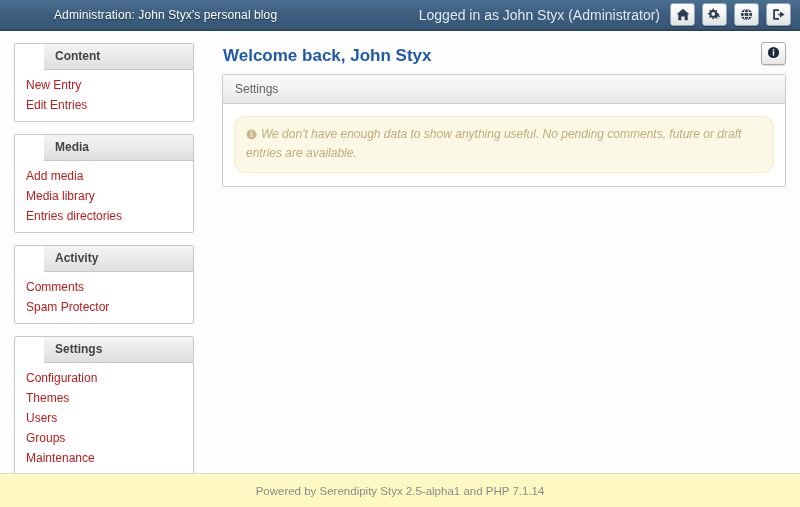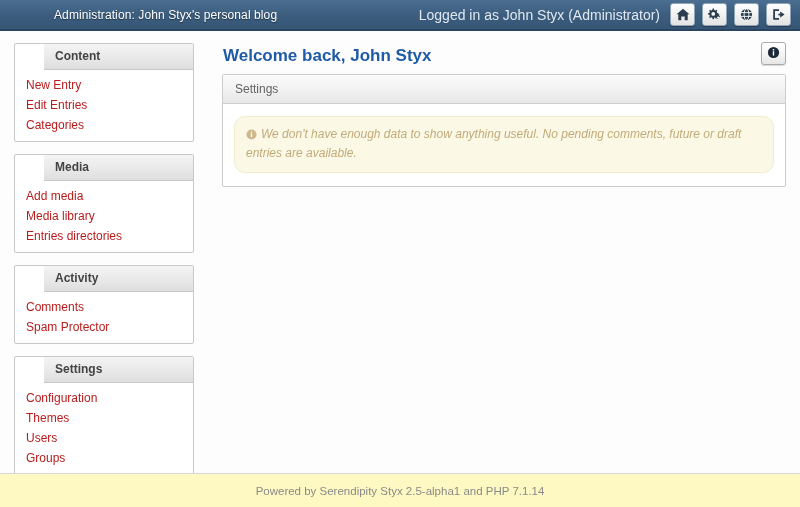--- a/index.html
+++ b/index.html
@@ -239,21 +239,20 @@
 
 <div class="page">
 
   <div class="sidebar">
 
     <div class="side-box">
       <div class="side-box-header">Content</div>
       <div class="side-box-body">
         <a class="side-link">New Entry</a>
         <a class="side-link">Edit Entries</a>
-        <a class="side-link">Categories</a>
       </div>
     </div>
 
     <div class="side-box">
       <div class="side-box-header">Media</div>
       <div class="side-box-body">
         <a class="side-link">Add media</a>
         <a class="side-link">Media library</a>
         <a class="side-link">Entries directories</a>
       </div>

